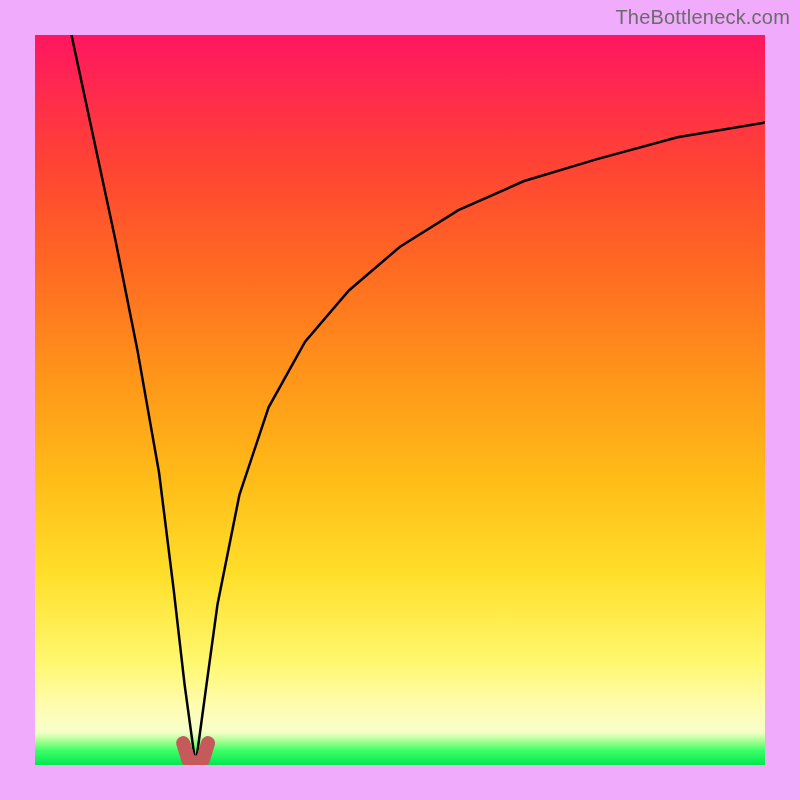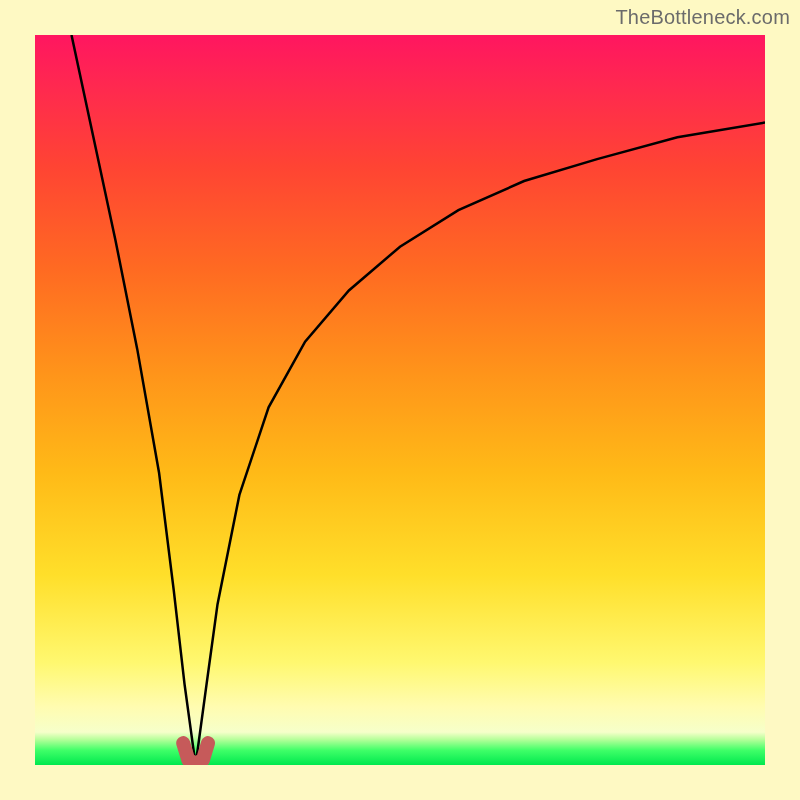--- a/index.html
+++ b/index.html
@@ -10,21 +10,21 @@
     overflow: hidden;
     background: #000;
     font-family: Arial, Helvetica, sans-serif;
   }
   .frame {
     position: absolute;
     left: 0;
     top: 0;
     width: 800px;
     height: 800px;
-    background: #fef9c3;
+    background: #f0abfc;
   }
   .plot {
     position: absolute;
     left: 35px;
     top: 35px;
     width: 730px;
     height: 730px;
     
     background: linear-gradient(to bottom,
       #ff1660 0%,

